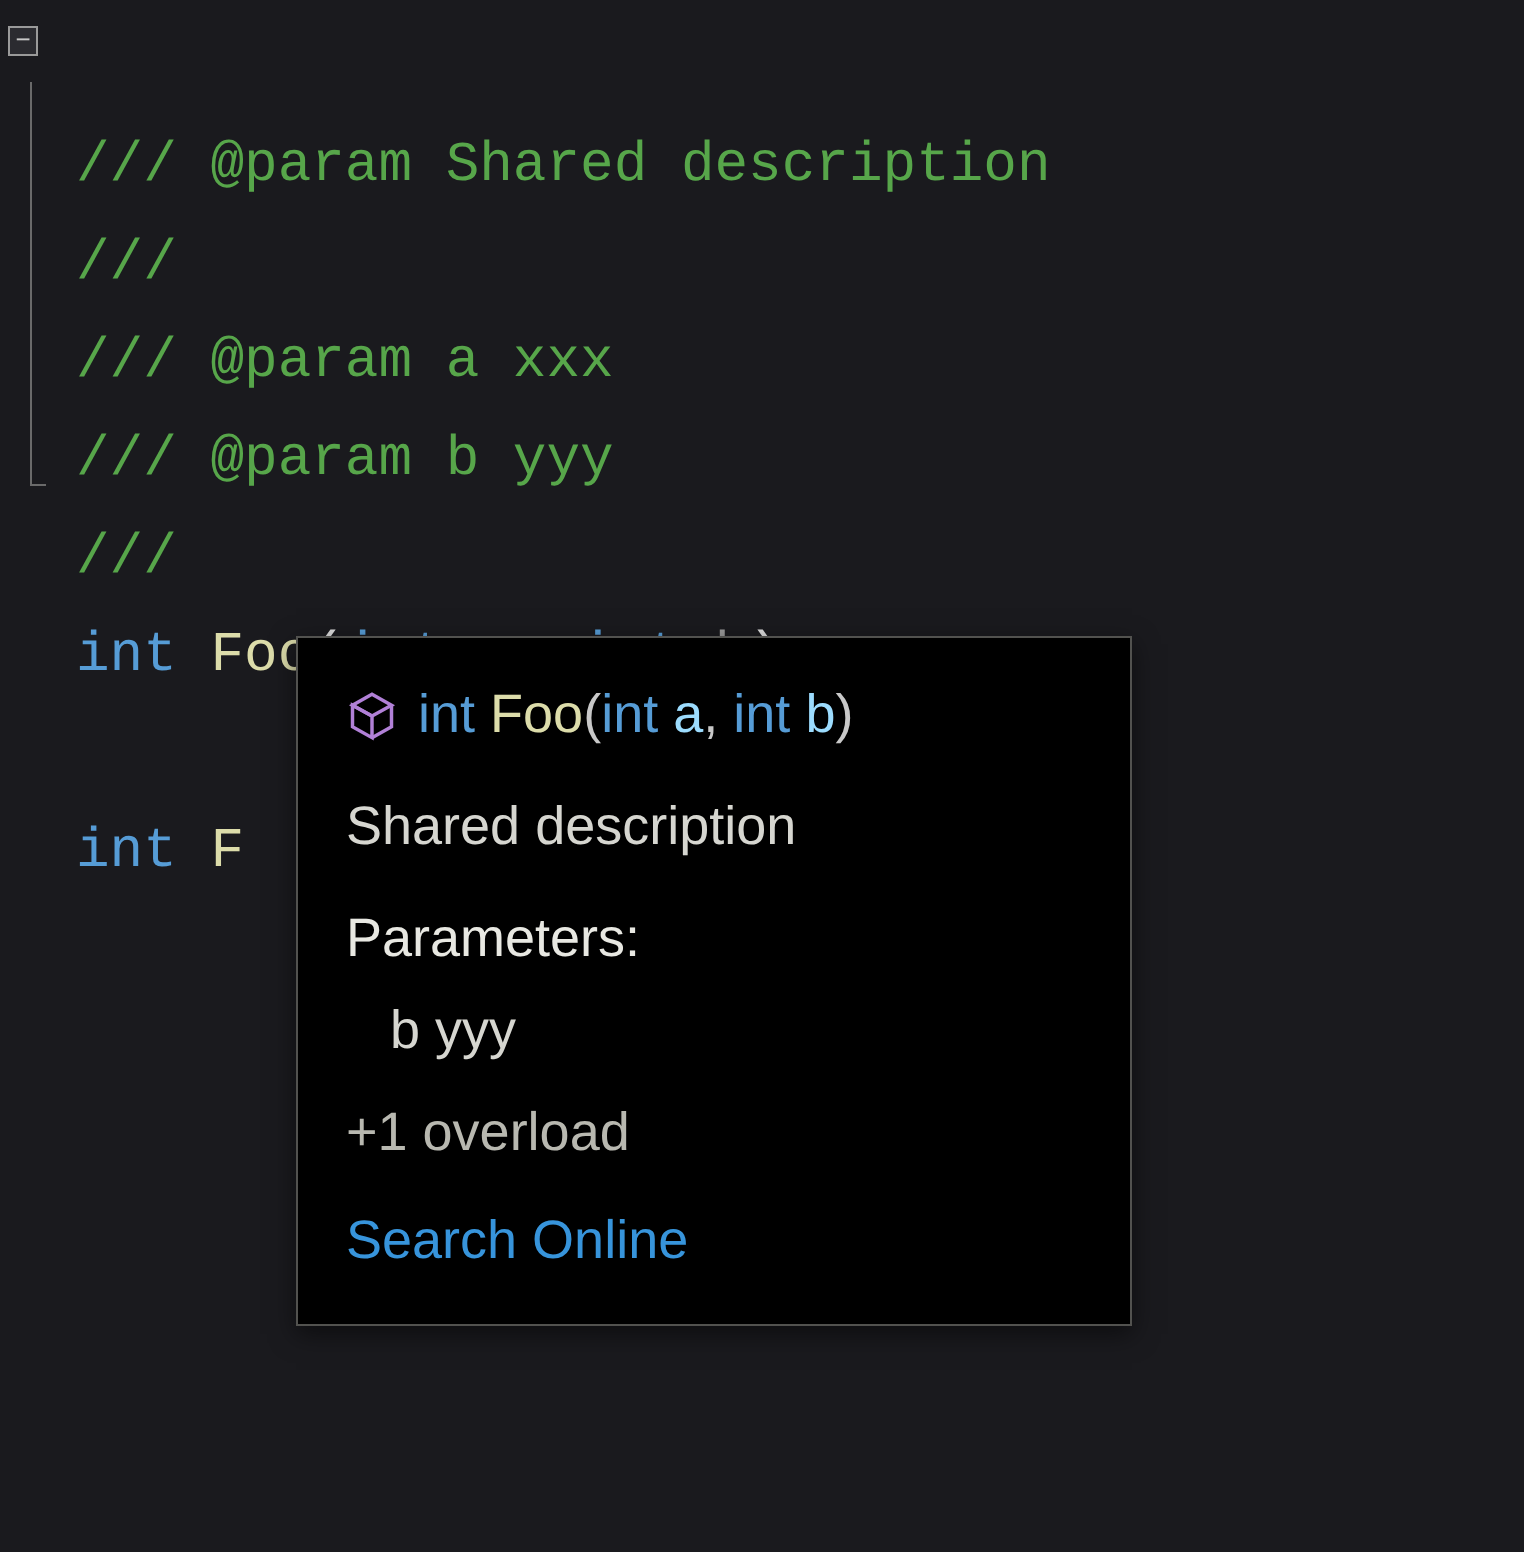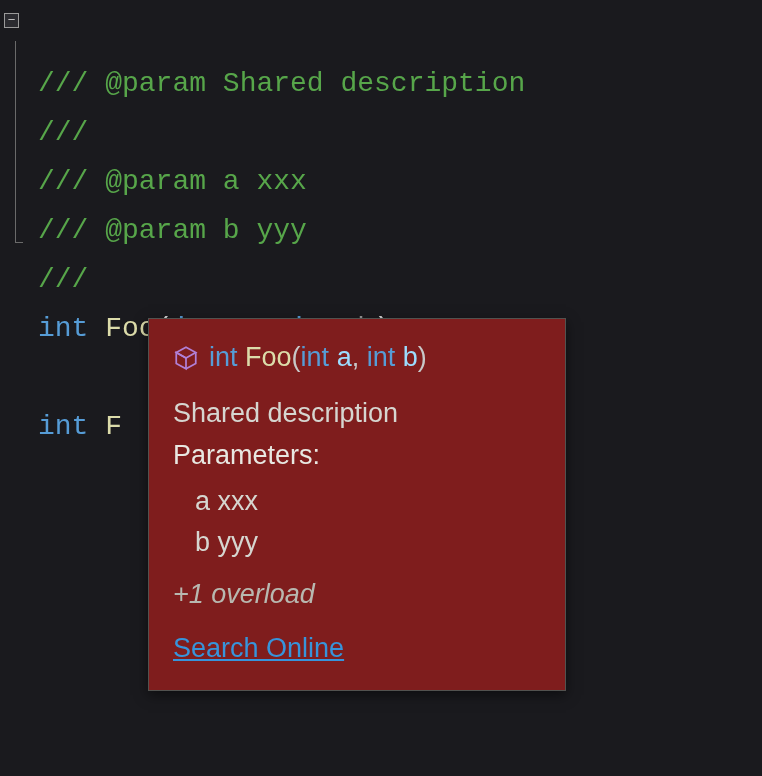--- a/index.html
+++ b/index.html
@@ -62,45 +62,45 @@
   .c-keyword { color: #569CD6; }
   .c-func    { color: #DCDCAA; }
   .c-param   { color: #9a9a9a; }
   .c-punc    { color: #dcdcdc; }
 
   .tooltip {
     position: absolute;
     left: 148px;
     top: 318px;
     width: 418px;
-    background: #7f1d1d;
+    background: #000000;
     border: 1px solid #52524f;
     box-shadow: 0 4px 12px rgba(0,0,0,0.5);
     padding: 18px 24px 20px 24px;
     color: #d8d8d0;
     font-size: 27px;
     line-height: 1.55;
   }
   .tt-sig {
     display: flex;
     align-items: center;
     gap: 10px;
     margin-bottom: 14px;
     font-family: 'Segoe UI', Arial, sans-serif;
   }
   .tt-sig-text { white-space: nowrap; }
   .tt-key { color: #569CD6; }
   .tt-func { color: #DCDCAA; }
   .tt-param { color: #9CDCFE; }
   .tt-punc { color: #c8c8c8; }
-  .tt-desc { color: #d6d6d0; }
+  .tt-desc { margin-bottom: 14px; color: #d6d6d0; }
   .tt-params-head { font-weight: 400; color: #e8e8e2; margin-bottom: 4px; }
   .tt-param-row { padding-left: 22px; color: #d6d6d0; }
-  .tt-overload { font-style: italic; color: #b8b8b0; margin-top: 10px; margin-bottom: 12px; }
-  .tt-link { color: #3794db; cursor: pointer; text-decoration: underline; }
+  .tt-overload { color: #b8b8b0; margin-top: 10px; margin-bottom: 12px; }
+  .tt-link { color: #3794db; cursor: pointer; }
   .cube-icon { flex: 0 0 auto; }
 </style>
 </head>
 <body>
 
 <div class="editor">
   <div class="gutter">
     <div class="fold-box">−</div>
     <div class="fold-line"></div>
     <div class="fold-end"></div>
@@ -122,17 +122,16 @@
   <div class="tt-sig">
     <svg class="cube-icon" width="26" height="26" viewBox="0 0 24 24">
       <path d="M12 2 L21 7 L12 12 L3 7 Z" fill="none" stroke="#b180d7" stroke-width="1.6"></path>
       <path d="M3 7 L3 17 L12 22 L12 12 Z" fill="none" stroke="#b180d7" stroke-width="1.6"></path>
       <path d="M21 7 L21 17 L12 22" fill="none" stroke="#b180d7" stroke-width="1.6"></path>
     </svg>
     <span class="tt-sig-text"><span class="tt-key">int</span> <span class="tt-func">Foo</span><span class="tt-punc">(</span><span class="tt-key">int</span> <span class="tt-param">a</span><span class="tt-punc">, </span><span class="tt-key">int</span> <span class="tt-param">b</span><span class="tt-punc">)</span></span>
   </div>
   <div class="tt-desc">Shared description</div>
   <div class="tt-params-head">Parameters:</div>
-  <div class="tt-param-row">a xxx</div>
   <div class="tt-param-row">b yyy</div>
   <div class="tt-overload">+1 overload</div>
   <div class="tt-link">Search Online</div>
 </div>
 
 </body></html>

